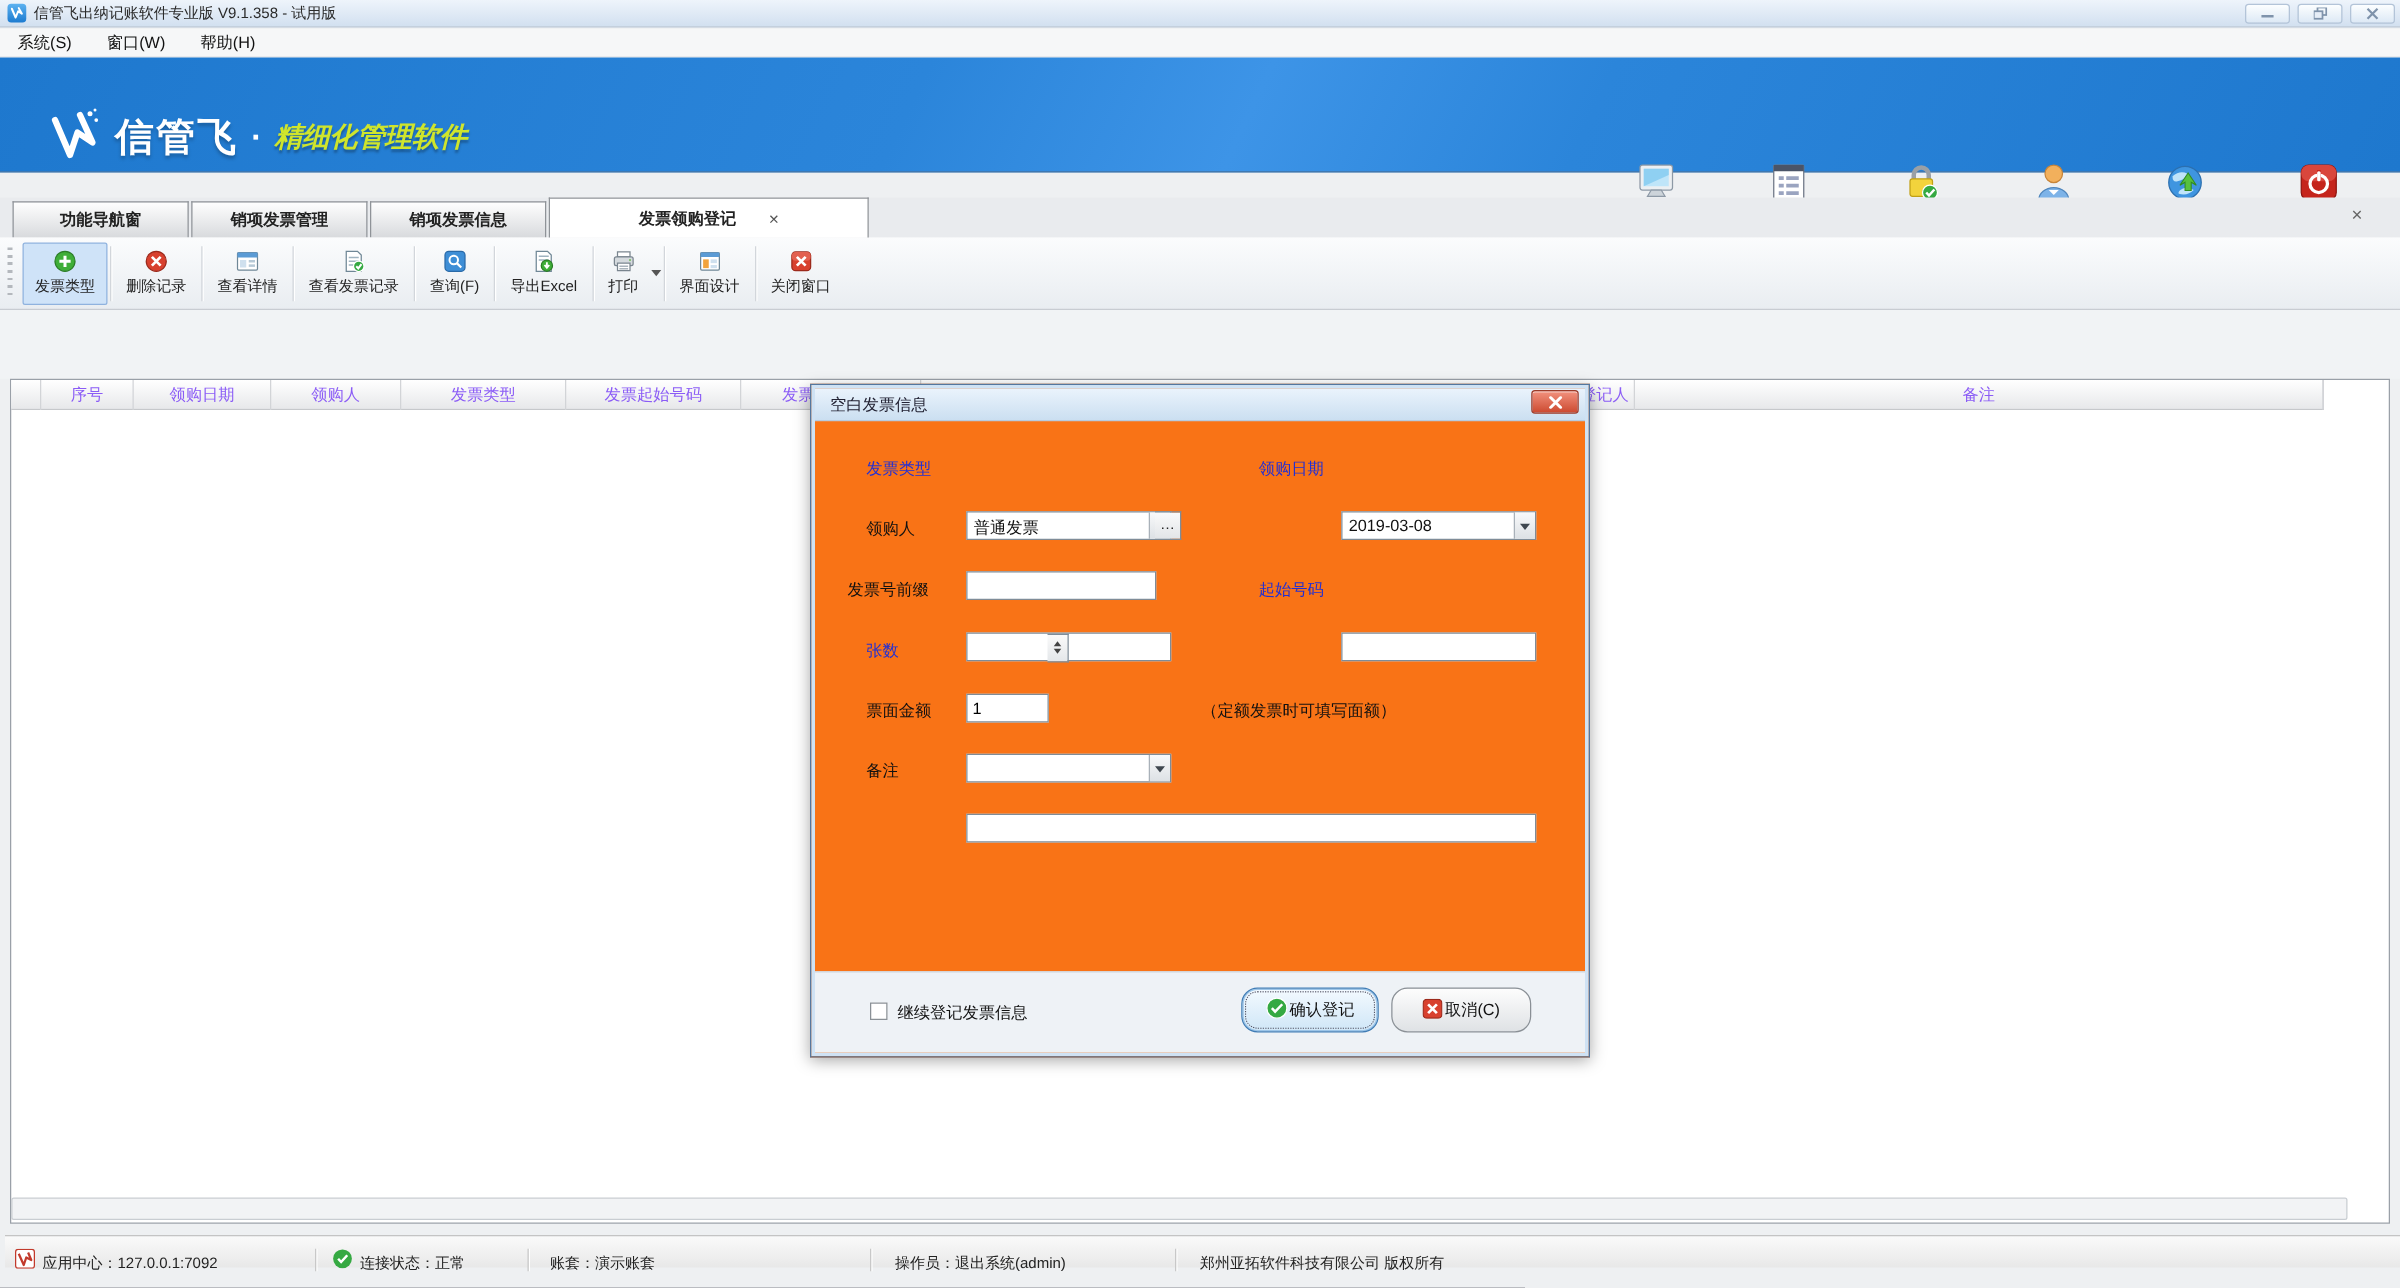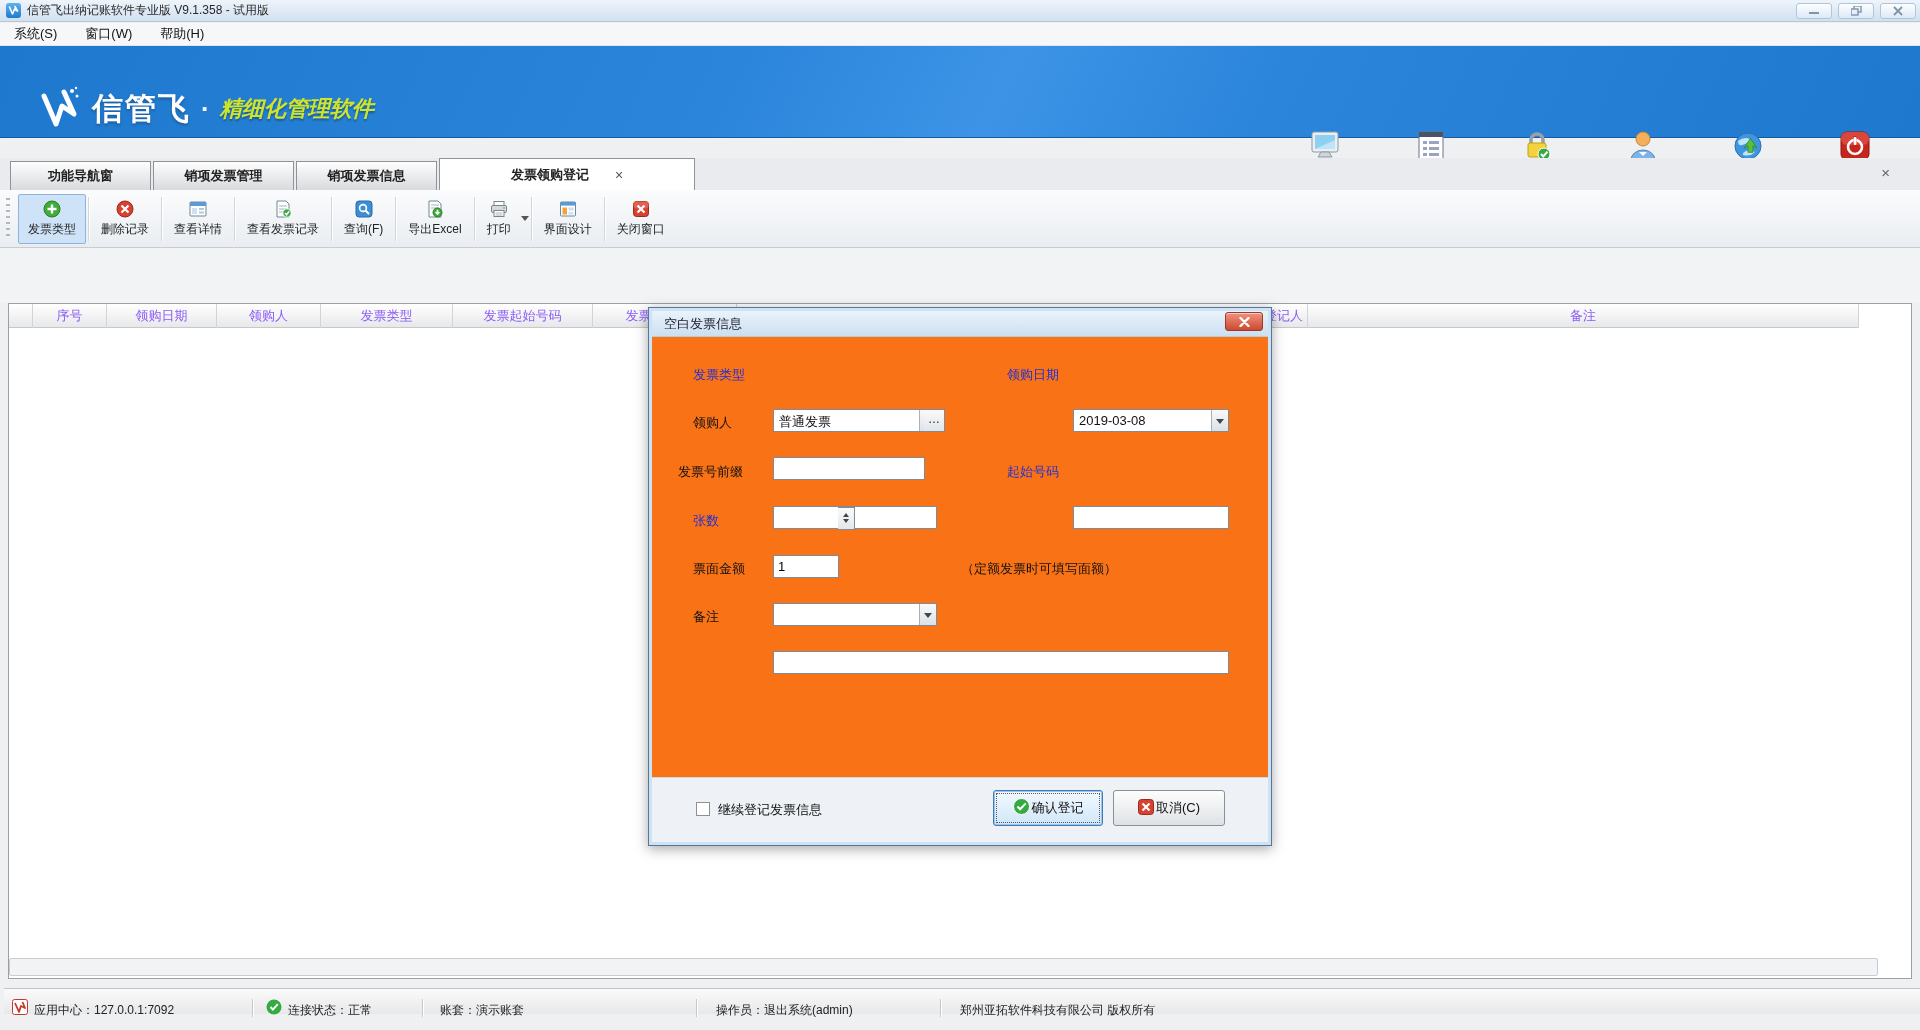--- a/index.html
+++ b/index.html
@@ -107,21 +107,21 @@
   .dlg .combo,.dlg .tin{top:auto;margin-top:48px;}
   .spin{position:absolute;width:17px;height:23px;border:1px solid #7f8c98;border-left:none;
     background:linear-gradient(#fafafa,#e4e7ea);display:flex;flex-direction:column;align-items:center;justify-content:center;gap:2px;}
   .spin i{border:3px solid transparent;display:block;}
   .spin .up{border-bottom:4px solid #444;margin-top:-1px;}
   .spin .dn{border-top:4px solid #444;}
   .dlg-note{position:absolute;font-size:13px;color:#111;white-space:nowrap;}
   .dlg-footer{position:absolute;left:3px;right:3px;bottom:3px;height:65px;background:#eef2f6;border-top:1px solid #cdd6de;}
   .cbox{position:absolute;left:44px;top:24px;width:14px;height:14px;background:#fff;border:1px solid #8a9096;}
   .cbox-lbl{position:absolute;left:66px;top:23px;font-size:13px;color:#111;}
-  .dbtn7{position:absolute;top:12px;height:36px;border-radius:3px;display:flex;align-items:center;justify-content:center;
+  .dbtn7{position:absolute;top:12px;height:36px;border-radius:13px;display:flex;align-items:center;justify-content:center;
     gap:2px;font-size:13px;color:#111;cursor:pointer;}
   .confirm{left:341px;width:110px;border:1px solid #3f7cb5;background:linear-gradient(#f4faff,#cfe6f7);
     outline:1px dotted #556;outline-offset:-4px;box-shadow:0 0 0 1px #9cc5e8 inset;}
   .cancel{left:461px;width:112px;border:1px solid #8a9096;background:linear-gradient(#fdfdfd,#dfe2e5);}
 </style>
 </head>
 <body>
 
 <div id="app">
 

